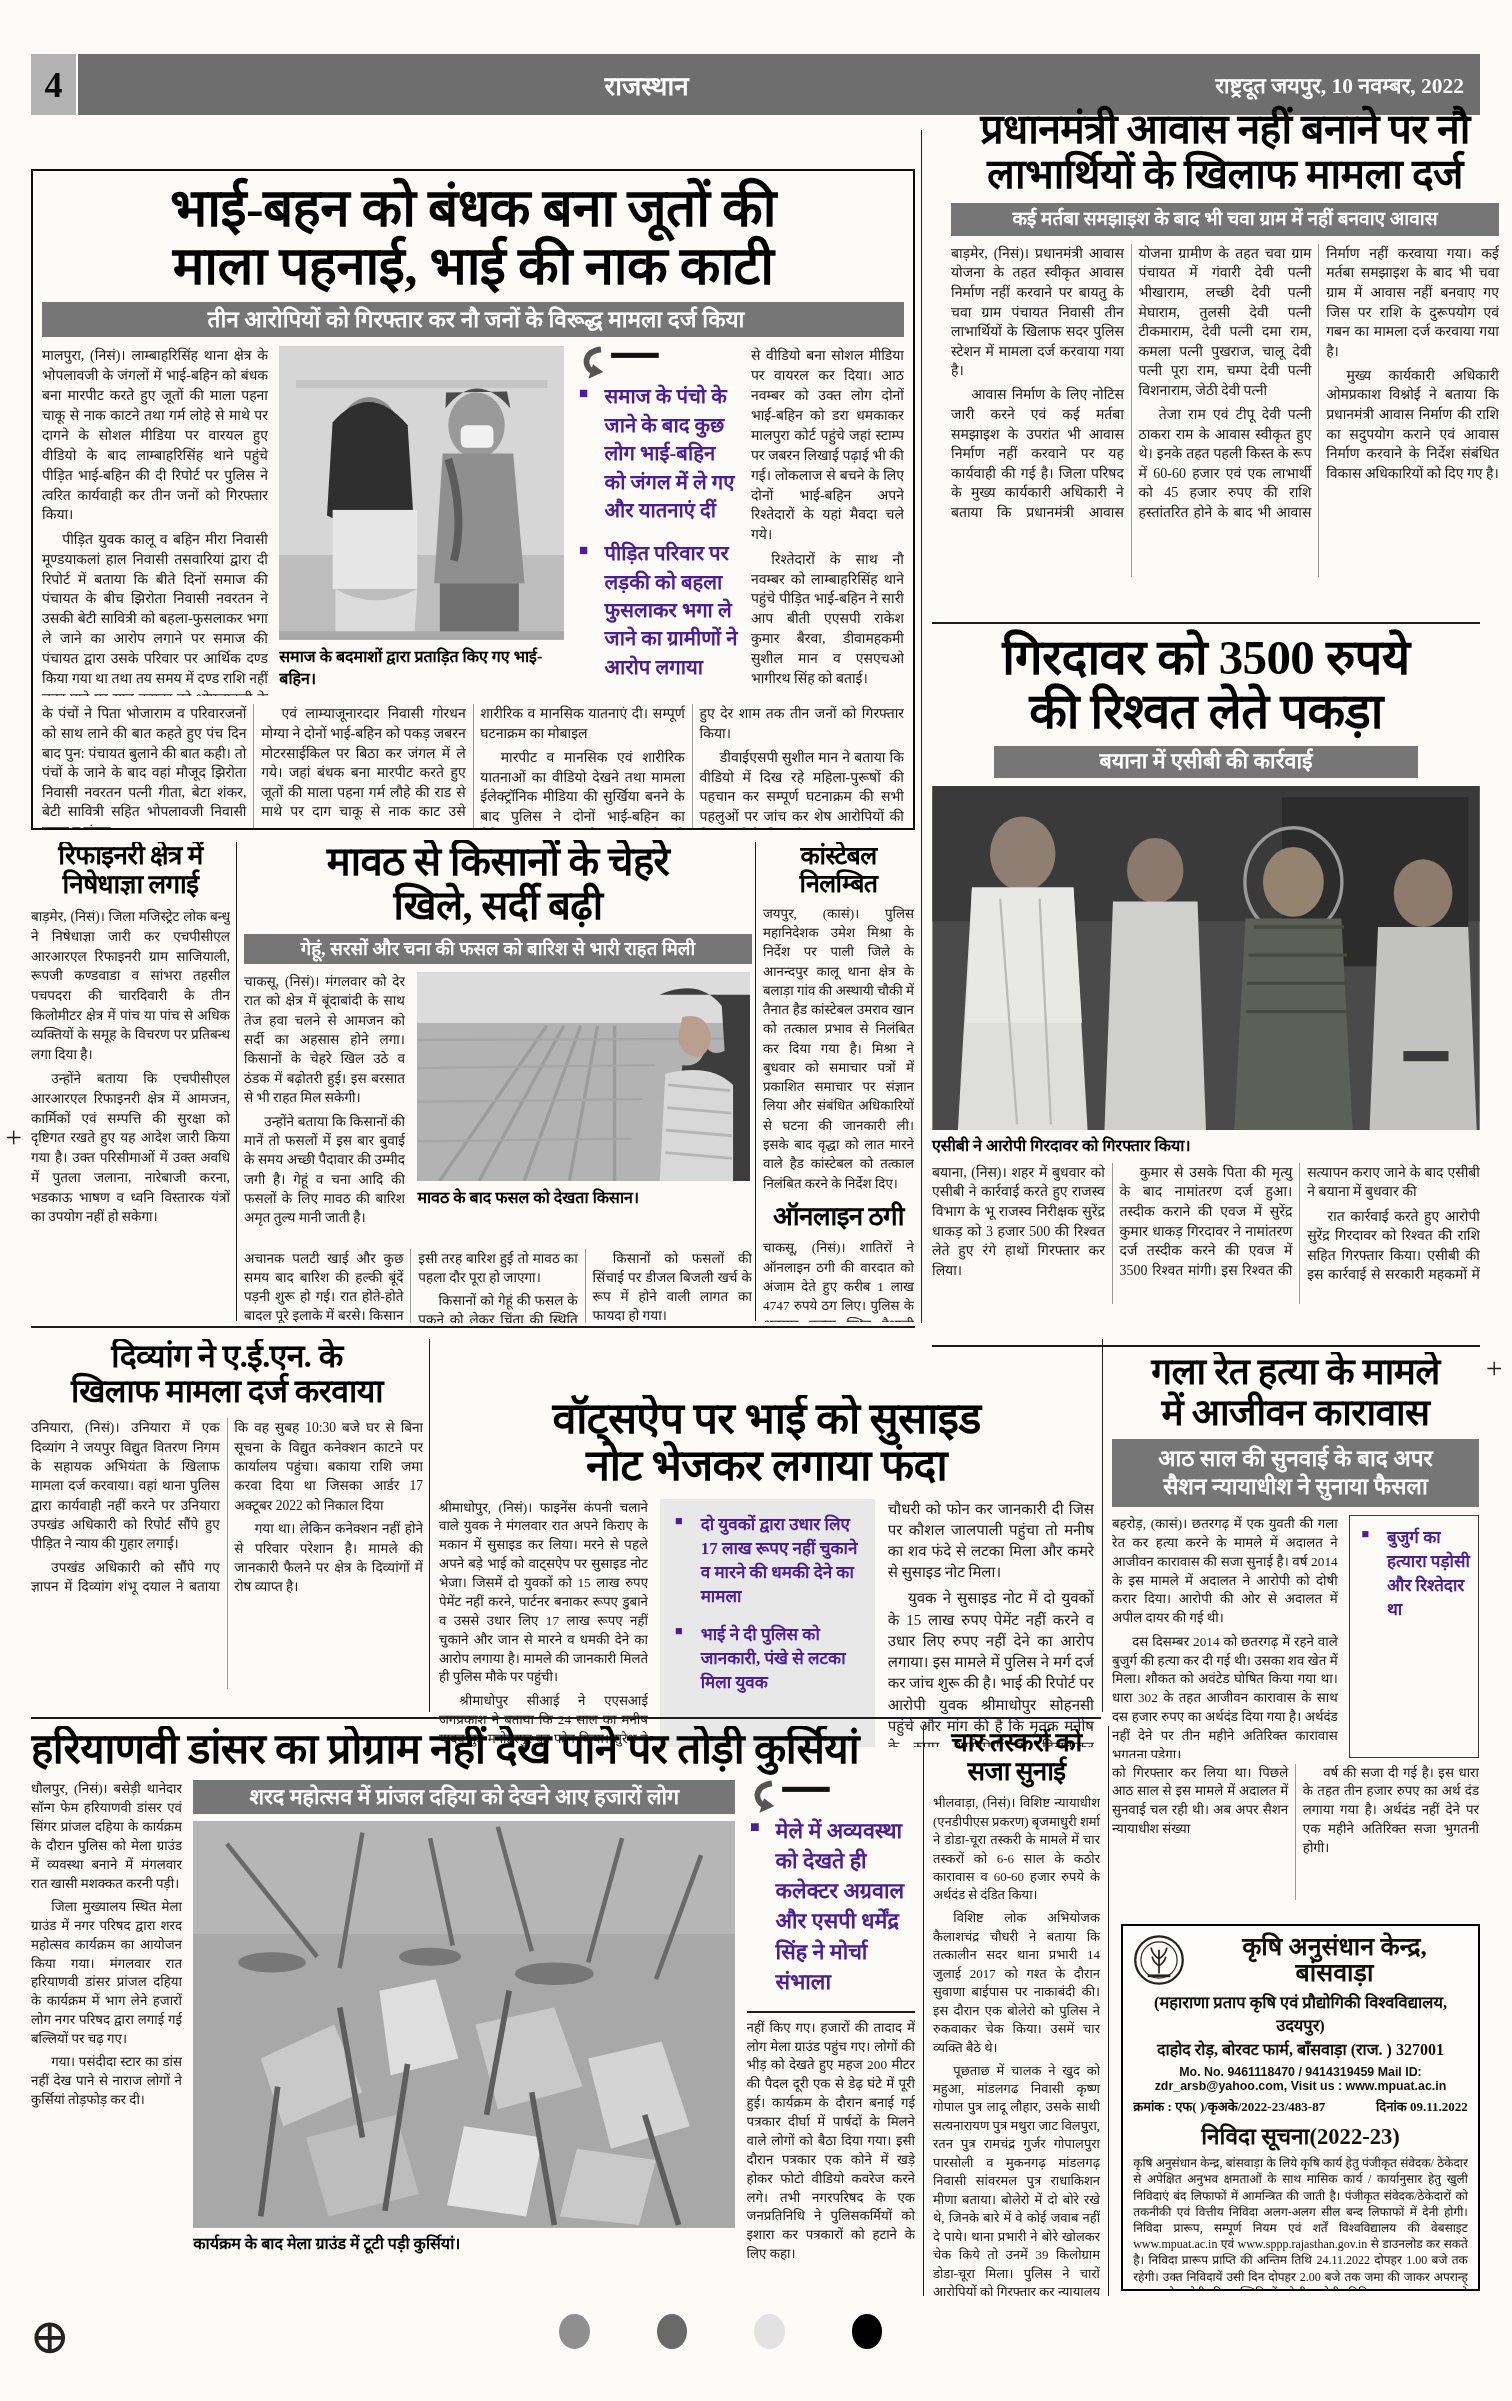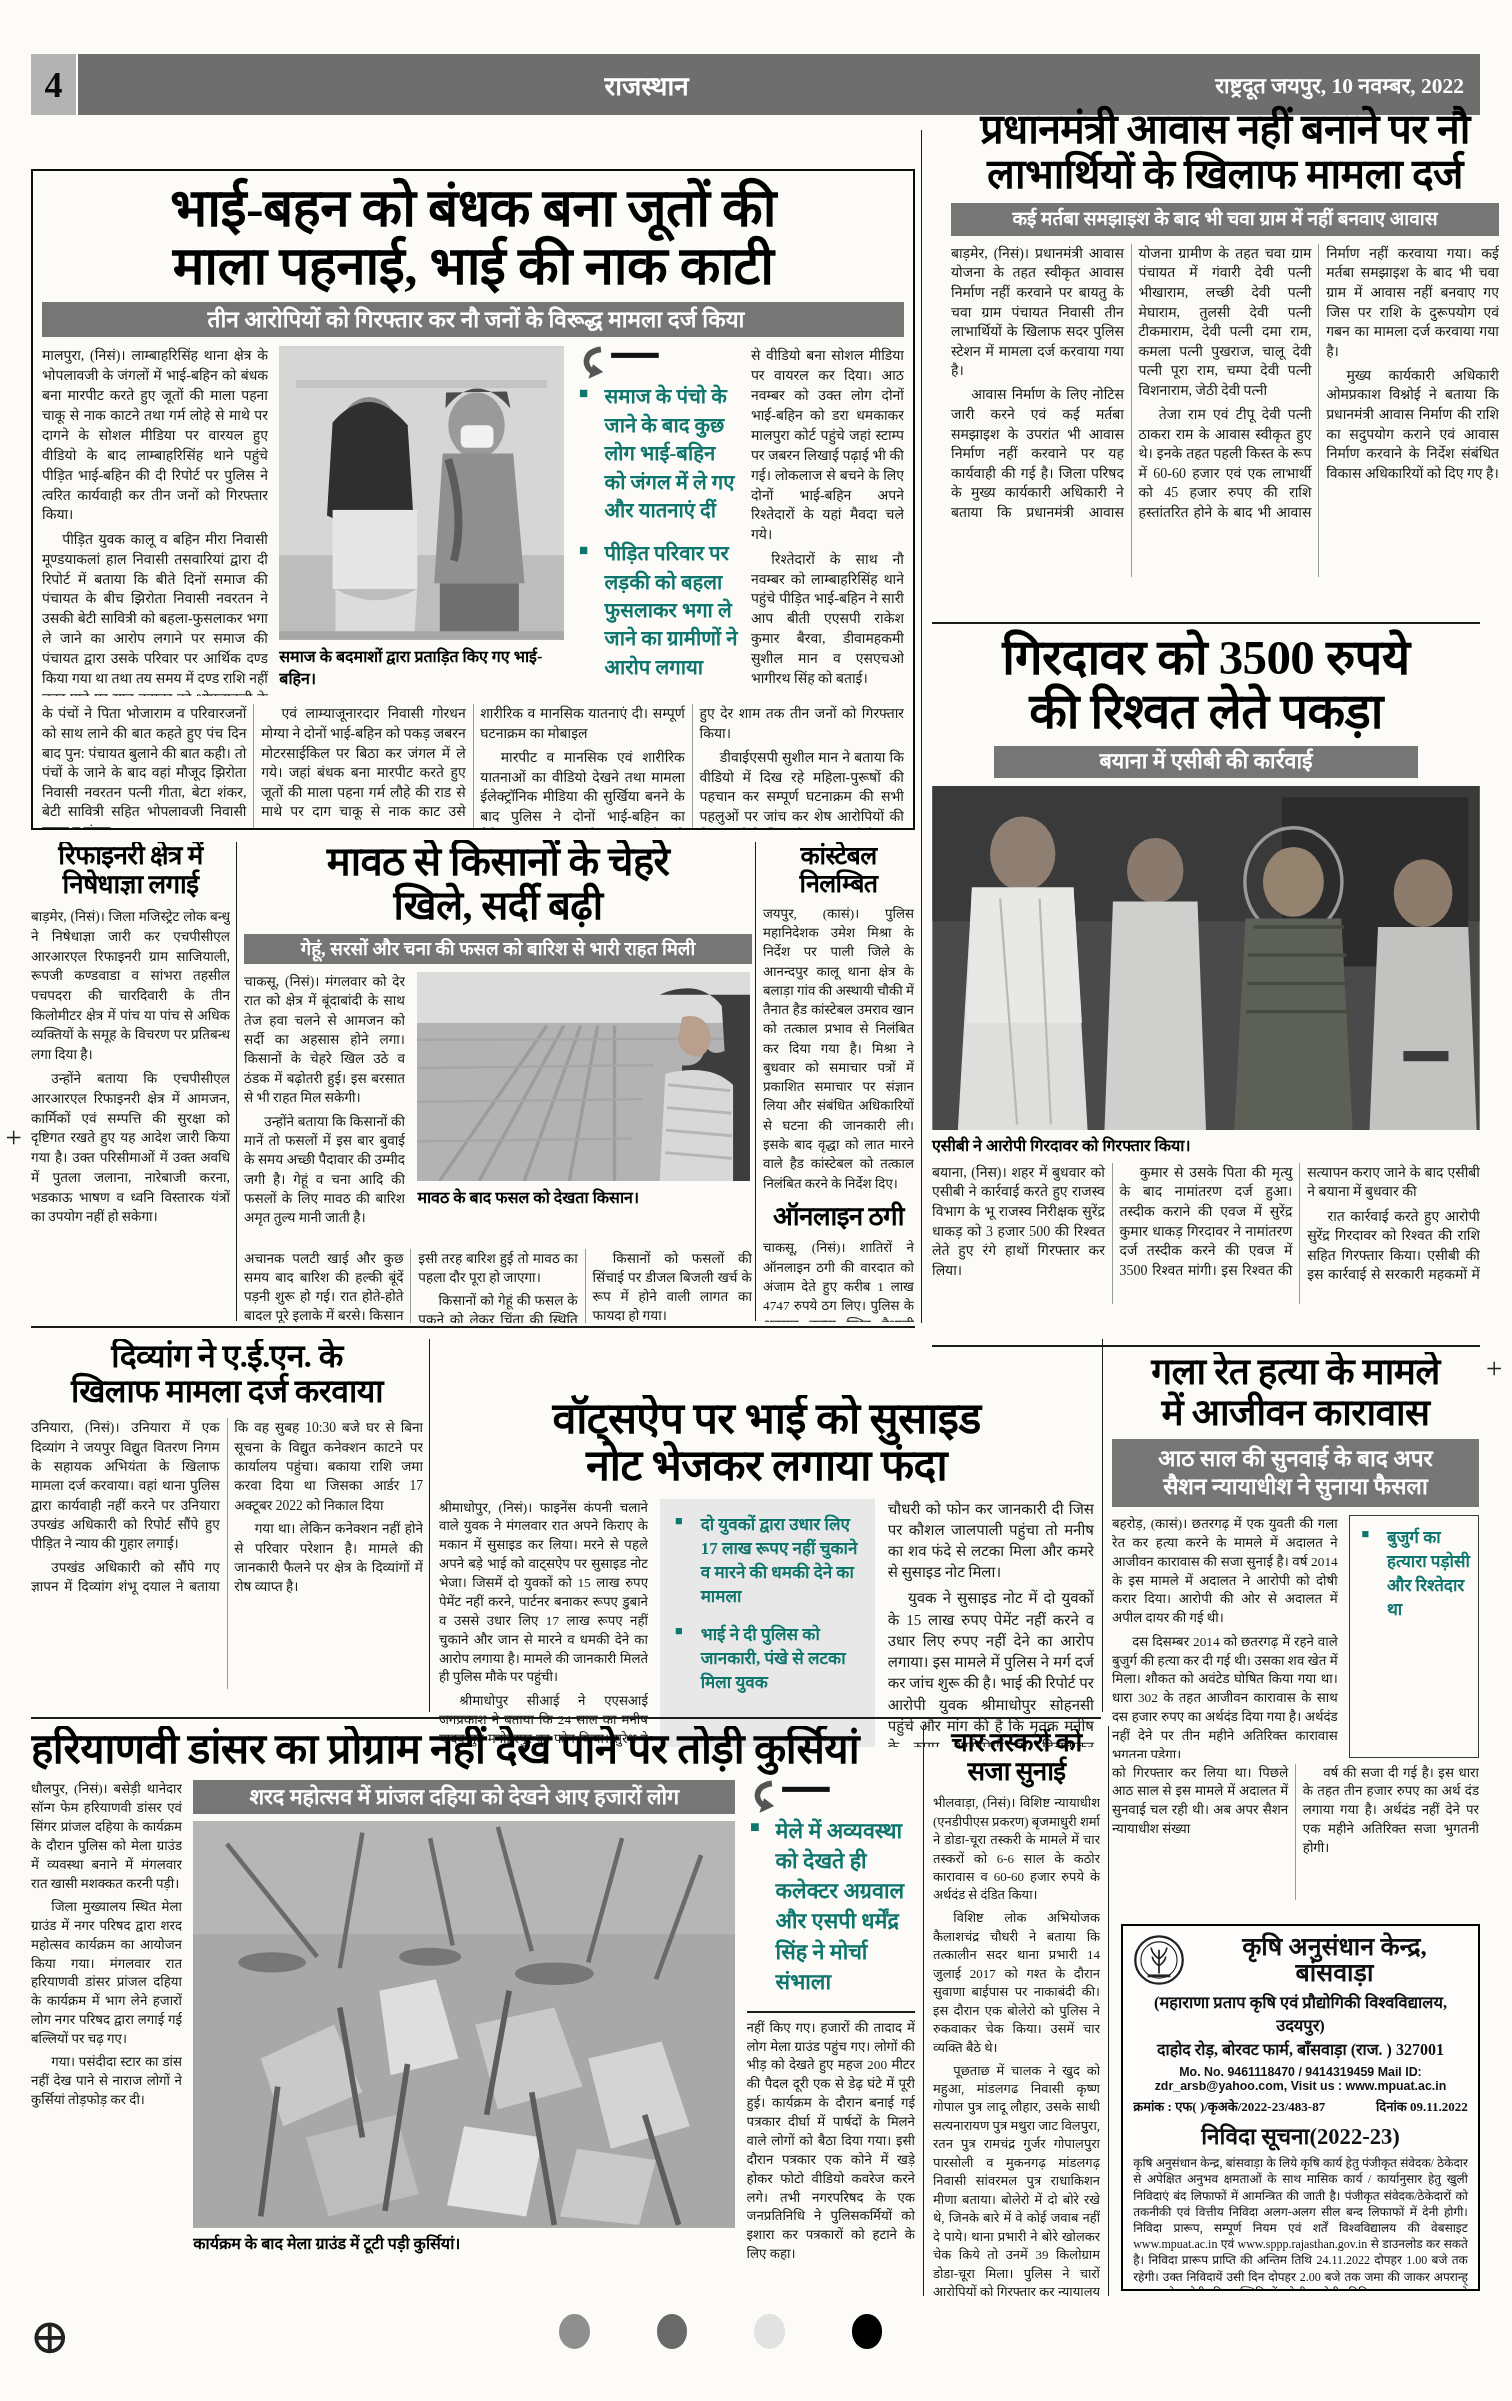--- a/index.html
+++ b/index.html
@@ -18,21 +18,21 @@
            align-items:center;justify-content:center;text-align:center;line-height:1.25;}
   .bodytext{text-align:justify;color:#161616;}
   .bodytext p{margin:0 0 4.5px 0;text-indent:20.3px;}
   .bodytext p:first-child{text-indent:0;}
   .cols2{column-count:2;column-gap:14.7px;column-rule:0.6px solid #9a9a9a;}
   .cols3{column-count:3;column-gap:14.7px;column-rule:0.6px solid #9a9a9a;}
   .cols4{column-count:4;column-gap:14.7px;column-rule:0.6px solid #9a9a9a;}
   .caption{font-weight:bold;font-size:16px;margin-top:4.5px;color:#000;}
   .vrule{background:#1c1c1c;width:1.1px;}
   .hrule{background:#1c1c1c;height:1.7px;}
-  .bullet-item{position:relative;padding-left:29px;font-weight:bold;color:#0f766e;margin:0 0 14.7px 0;line-height:1.4;}
+  .bullet-item{position:relative;padding-left:29px;font-weight:bold;color:#4c1d95;margin:0 0 14.7px 0;line-height:1.4;}
   .bullet-item::before{content:"■";position:absolute;left:3.4px;top:0;font-size:0.75em;}
   .graybox{background:#e8e8e8;padding:14.7px 11.3px;}
   .photo{display:block;background:#bfbfbf;}
   figure{margin:0;}
   .boxed{border:2.3px solid #0c0c0c;}
   .sidebox{border:1.1px solid #3a3a3a;padding:10.2px 8px;}
   
   .ad{border:2.8px solid #000;background:#fefdfb;padding:8px 10.2px;}
   .ad-head{display:flex;align-items:center;gap:16px;}
   .ad-title{font-size:25px;font-weight:bold;text-align:center;line-height:1.05;}

